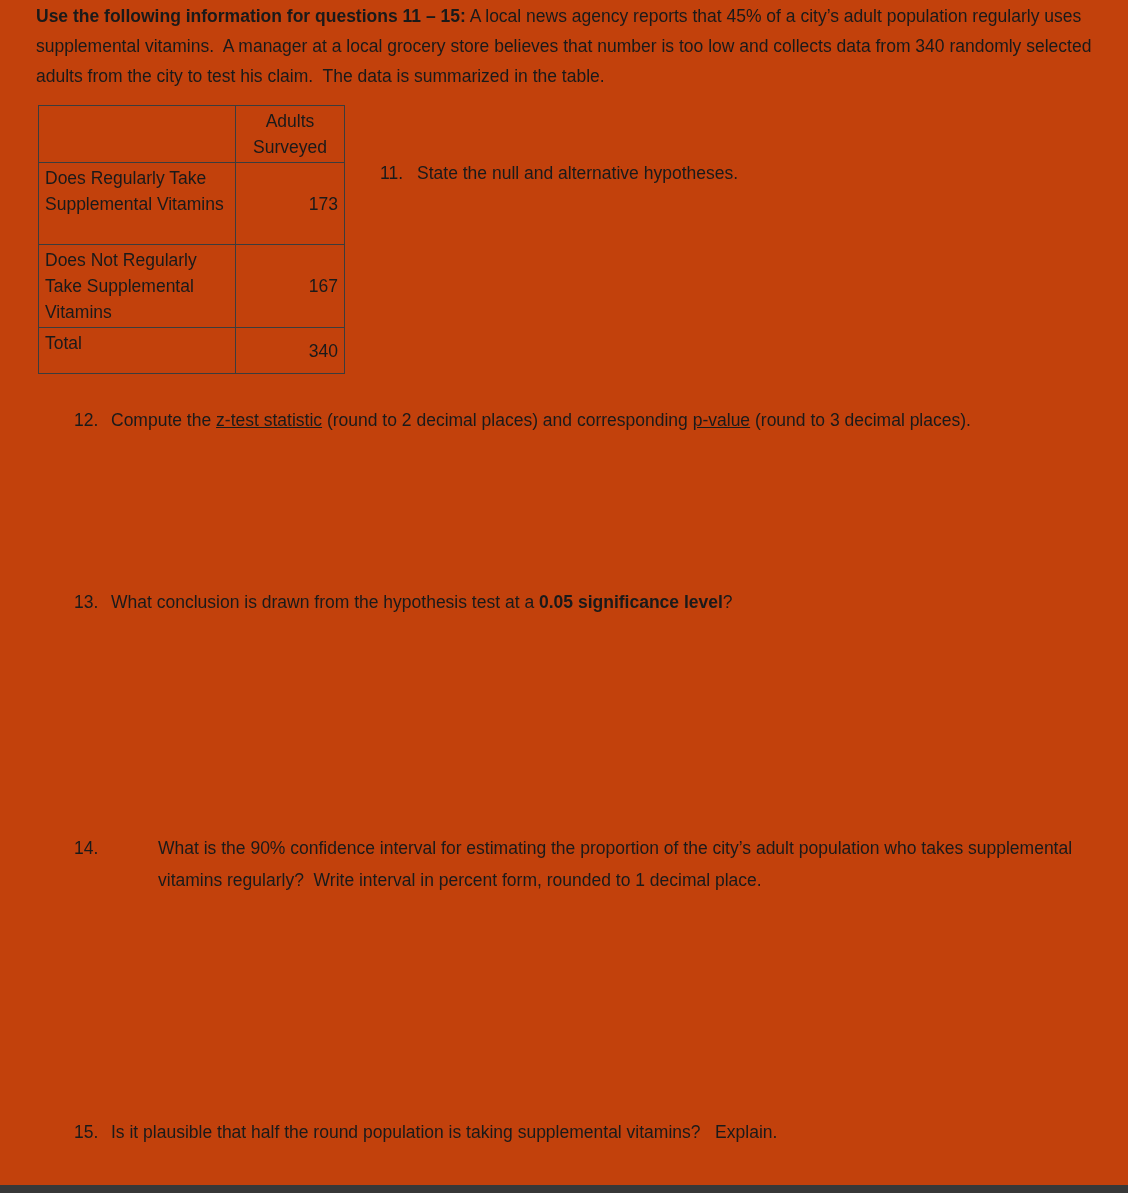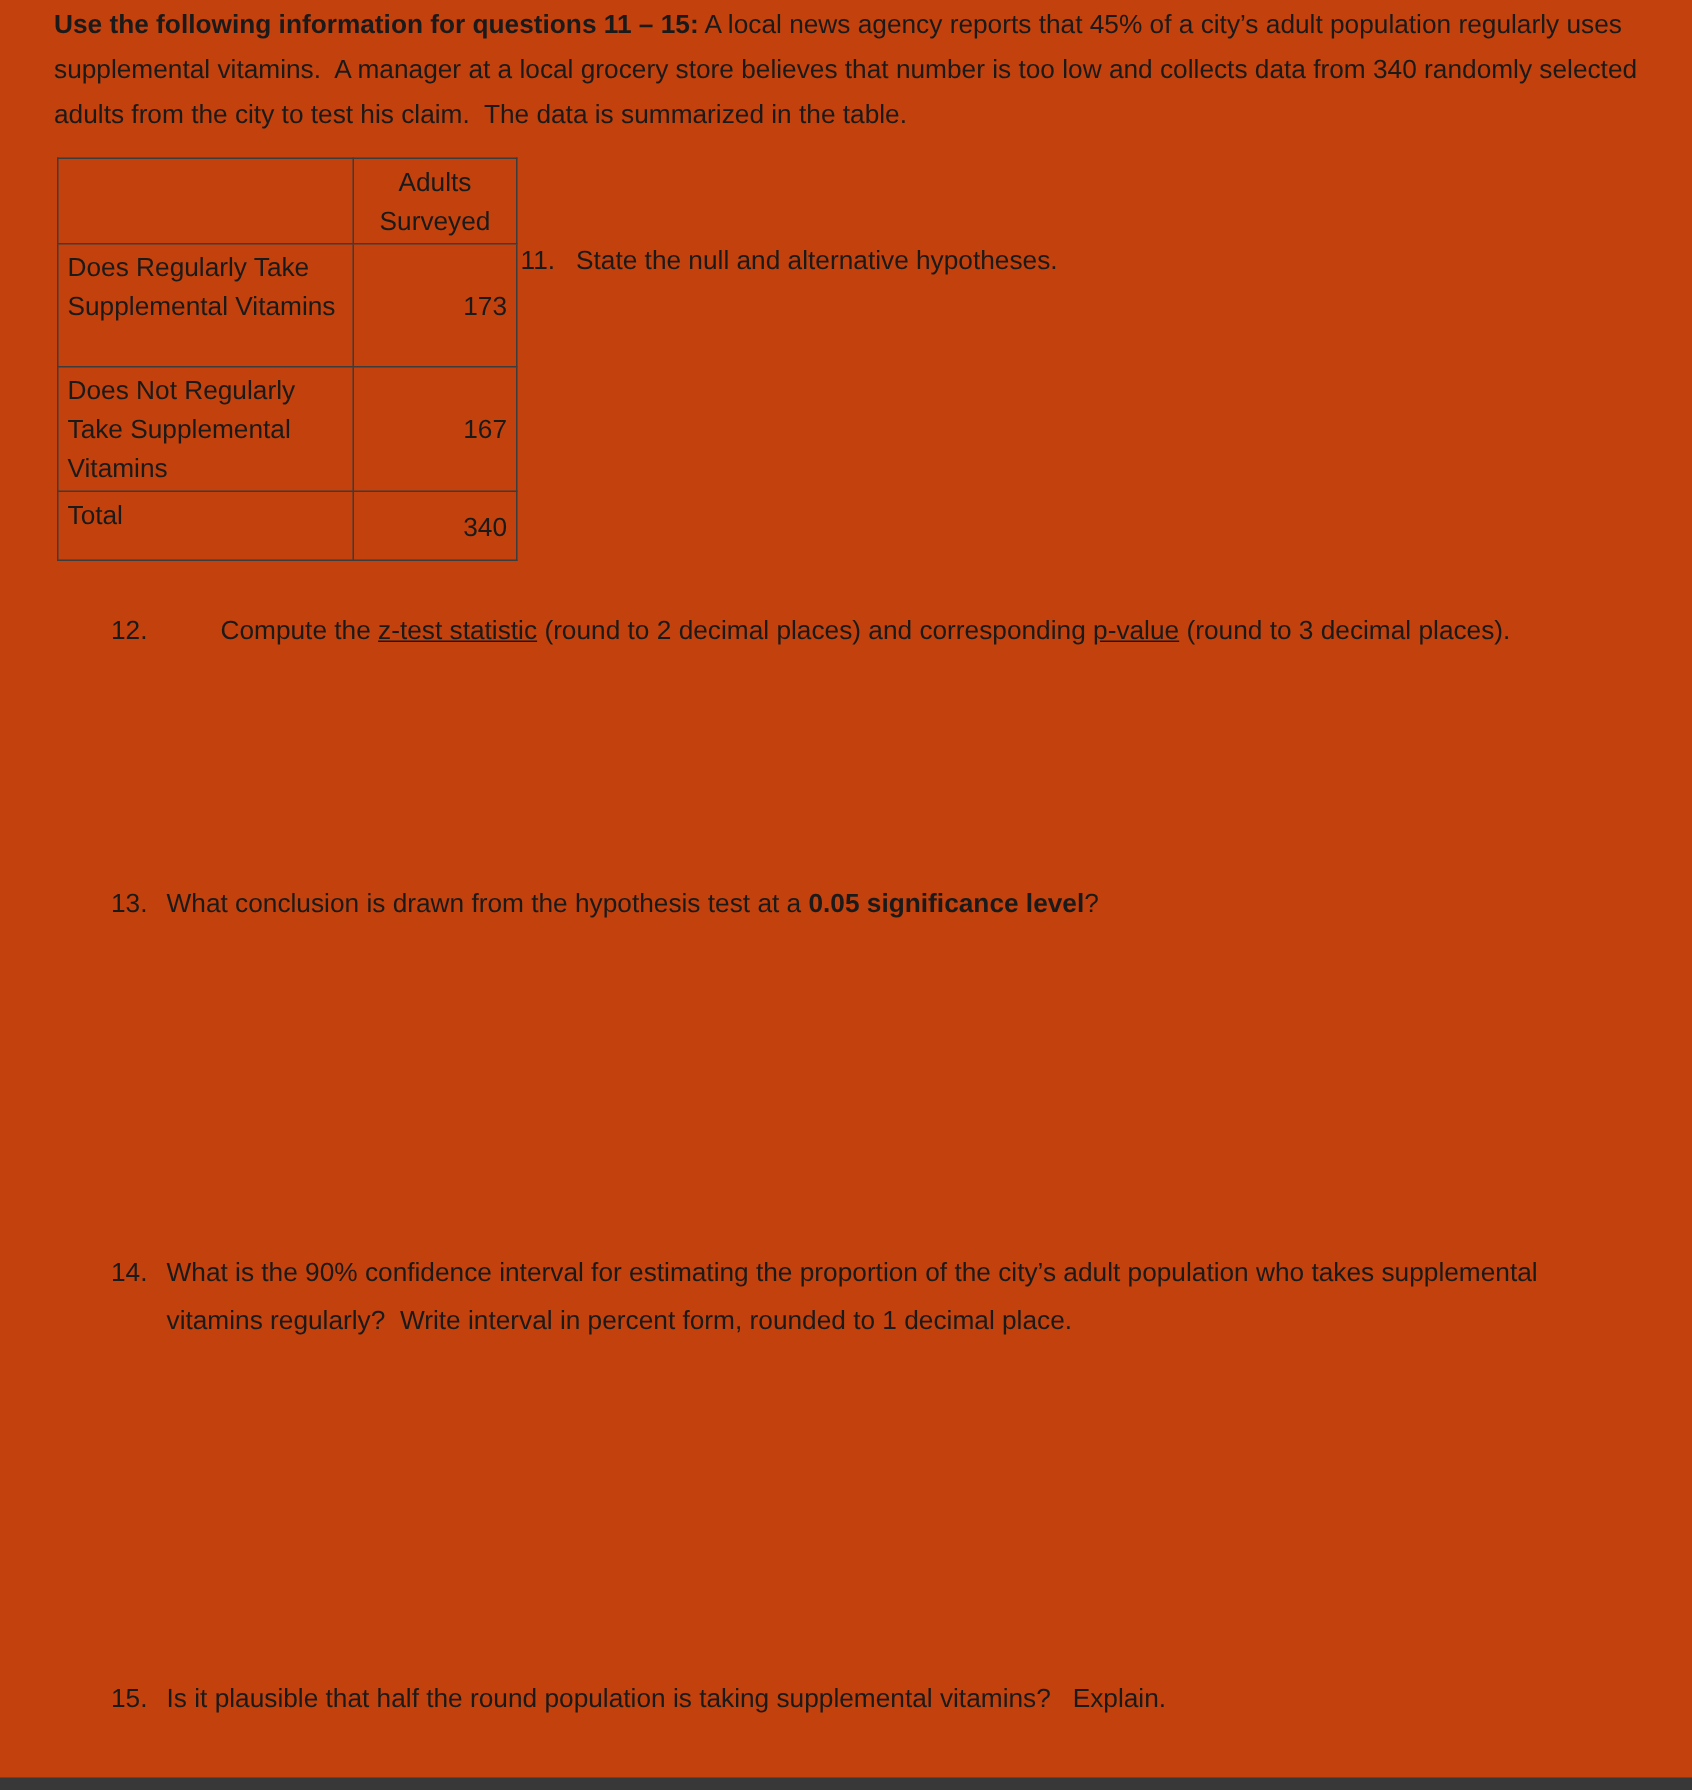--- a/index.html
+++ b/index.html
@@ -73,24 +73,24 @@
   .qnum {
     width: 37px;
     flex-shrink: 0;
   }
   .qtext {
     white-space: pre-wrap;
   }
   .u { text-decoration: underline; }
   .b { font-weight: bold; }
 
-  .q11 { left: 347px; top: 157px; }
-  .q12 { left: 74px;  top: 404px; width: 1040px; gap: 36px; }
+  .q11 { left: 380px; top: 157px; }
+  .q12 { left: 74px;  top: 404px; width: 1040px; }
   .q13 { left: 74px;  top: 586px; width: 1040px; }
-  .q14 { left: 74px;  top: 832px; width: 1000px; }
+  .q14 { left: 74px;  top: 832px; width: 1000px; gap: 47px; }
   .q14 .qtext { width: 952px; }
   .q15 { left: 74px;  top: 1116px; width: 1040px; }
 
   
   .bottom-bar {
     position: absolute;
     left: 0;
     top: 1185px;
     width: 1128px;
     height: 8px;

